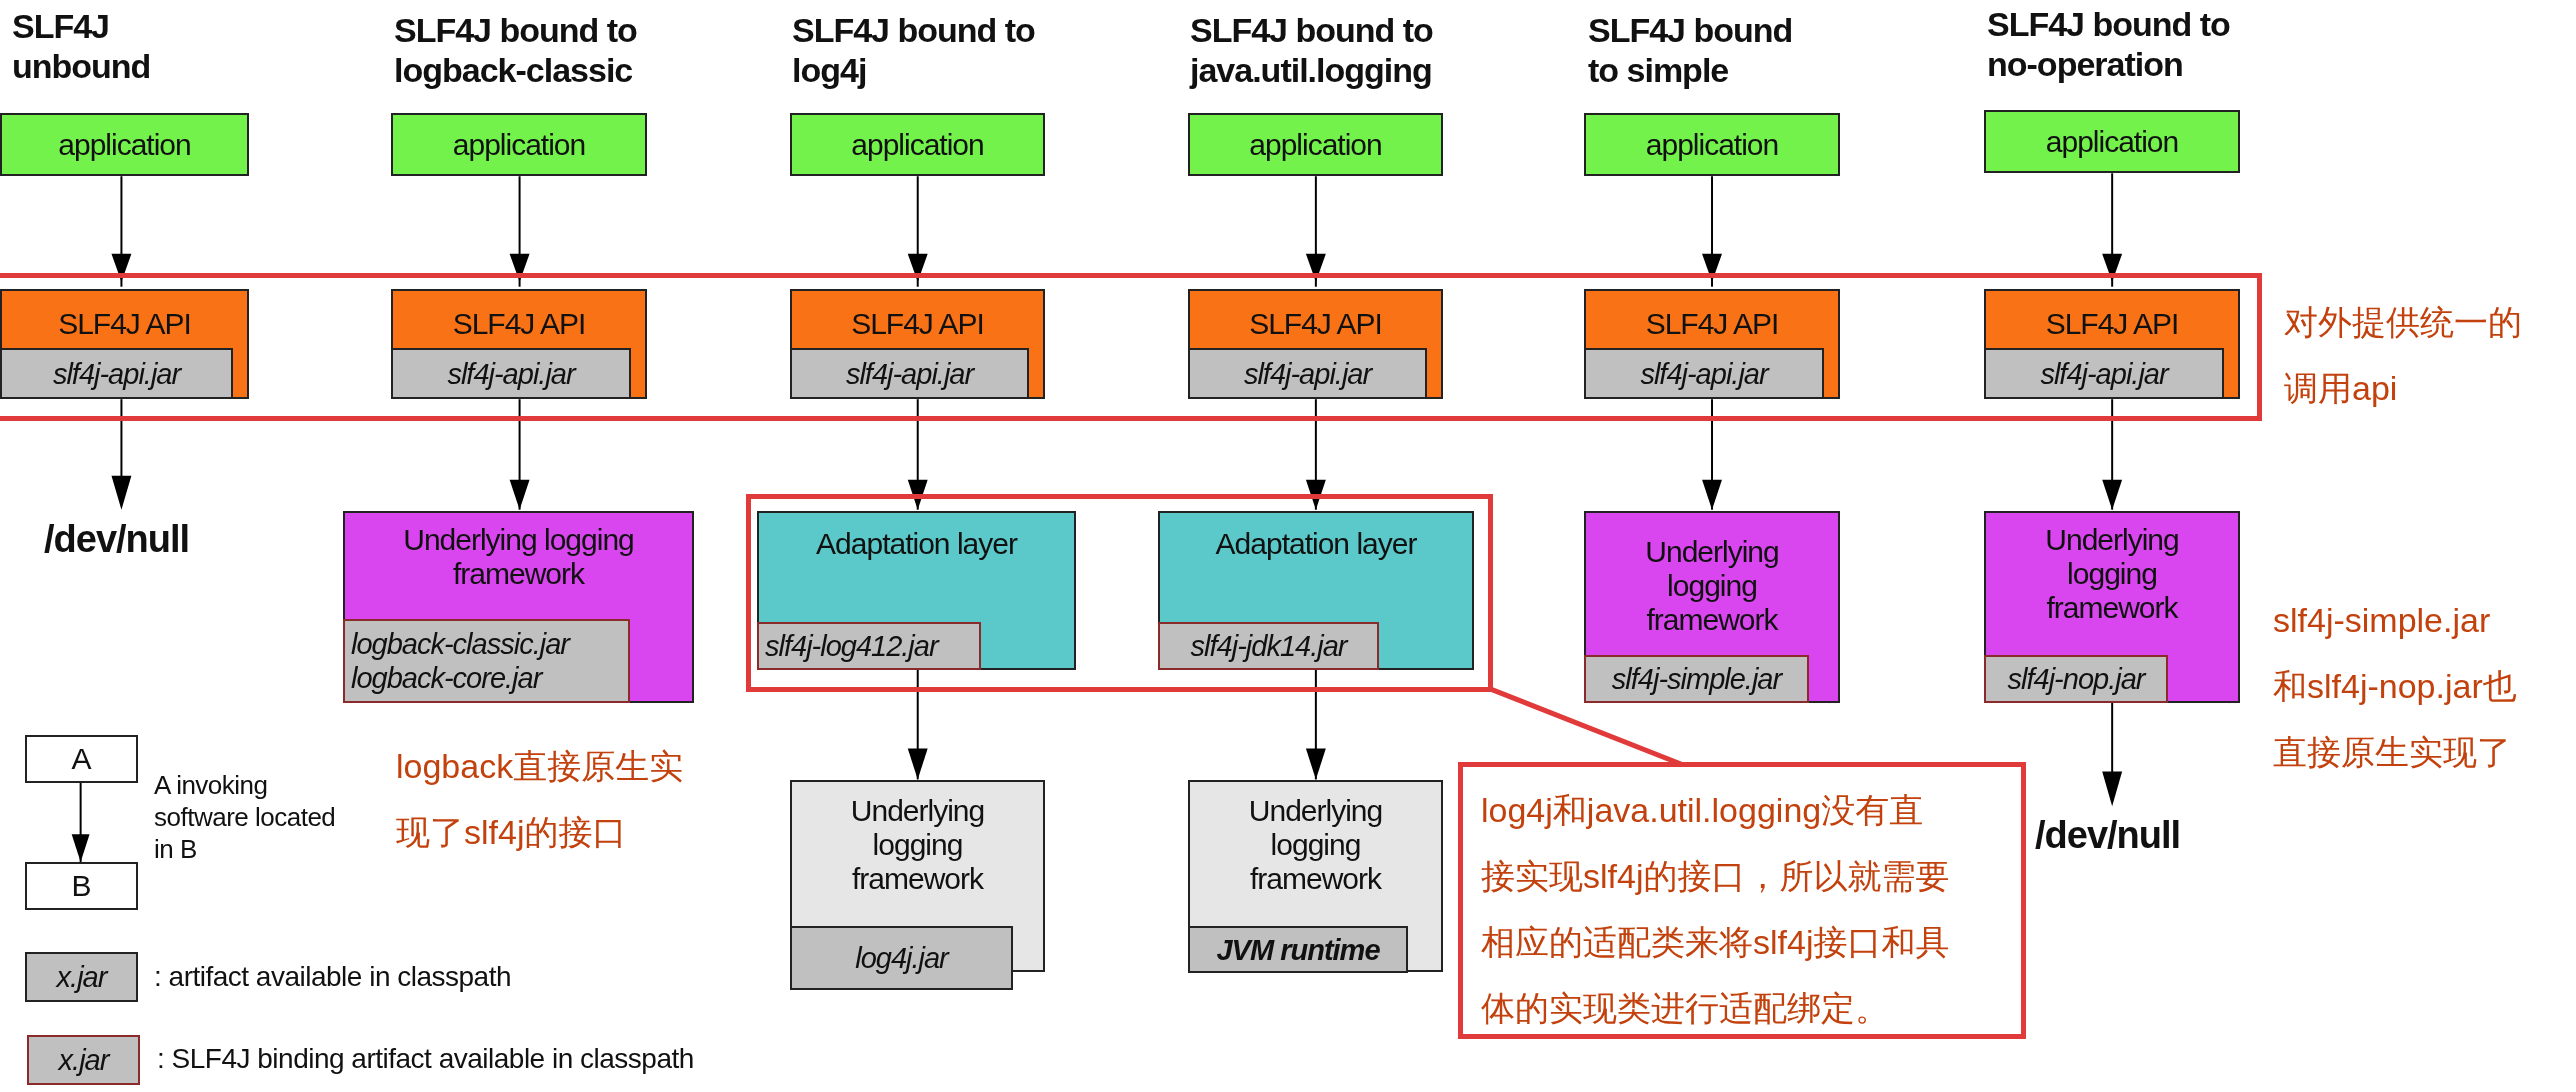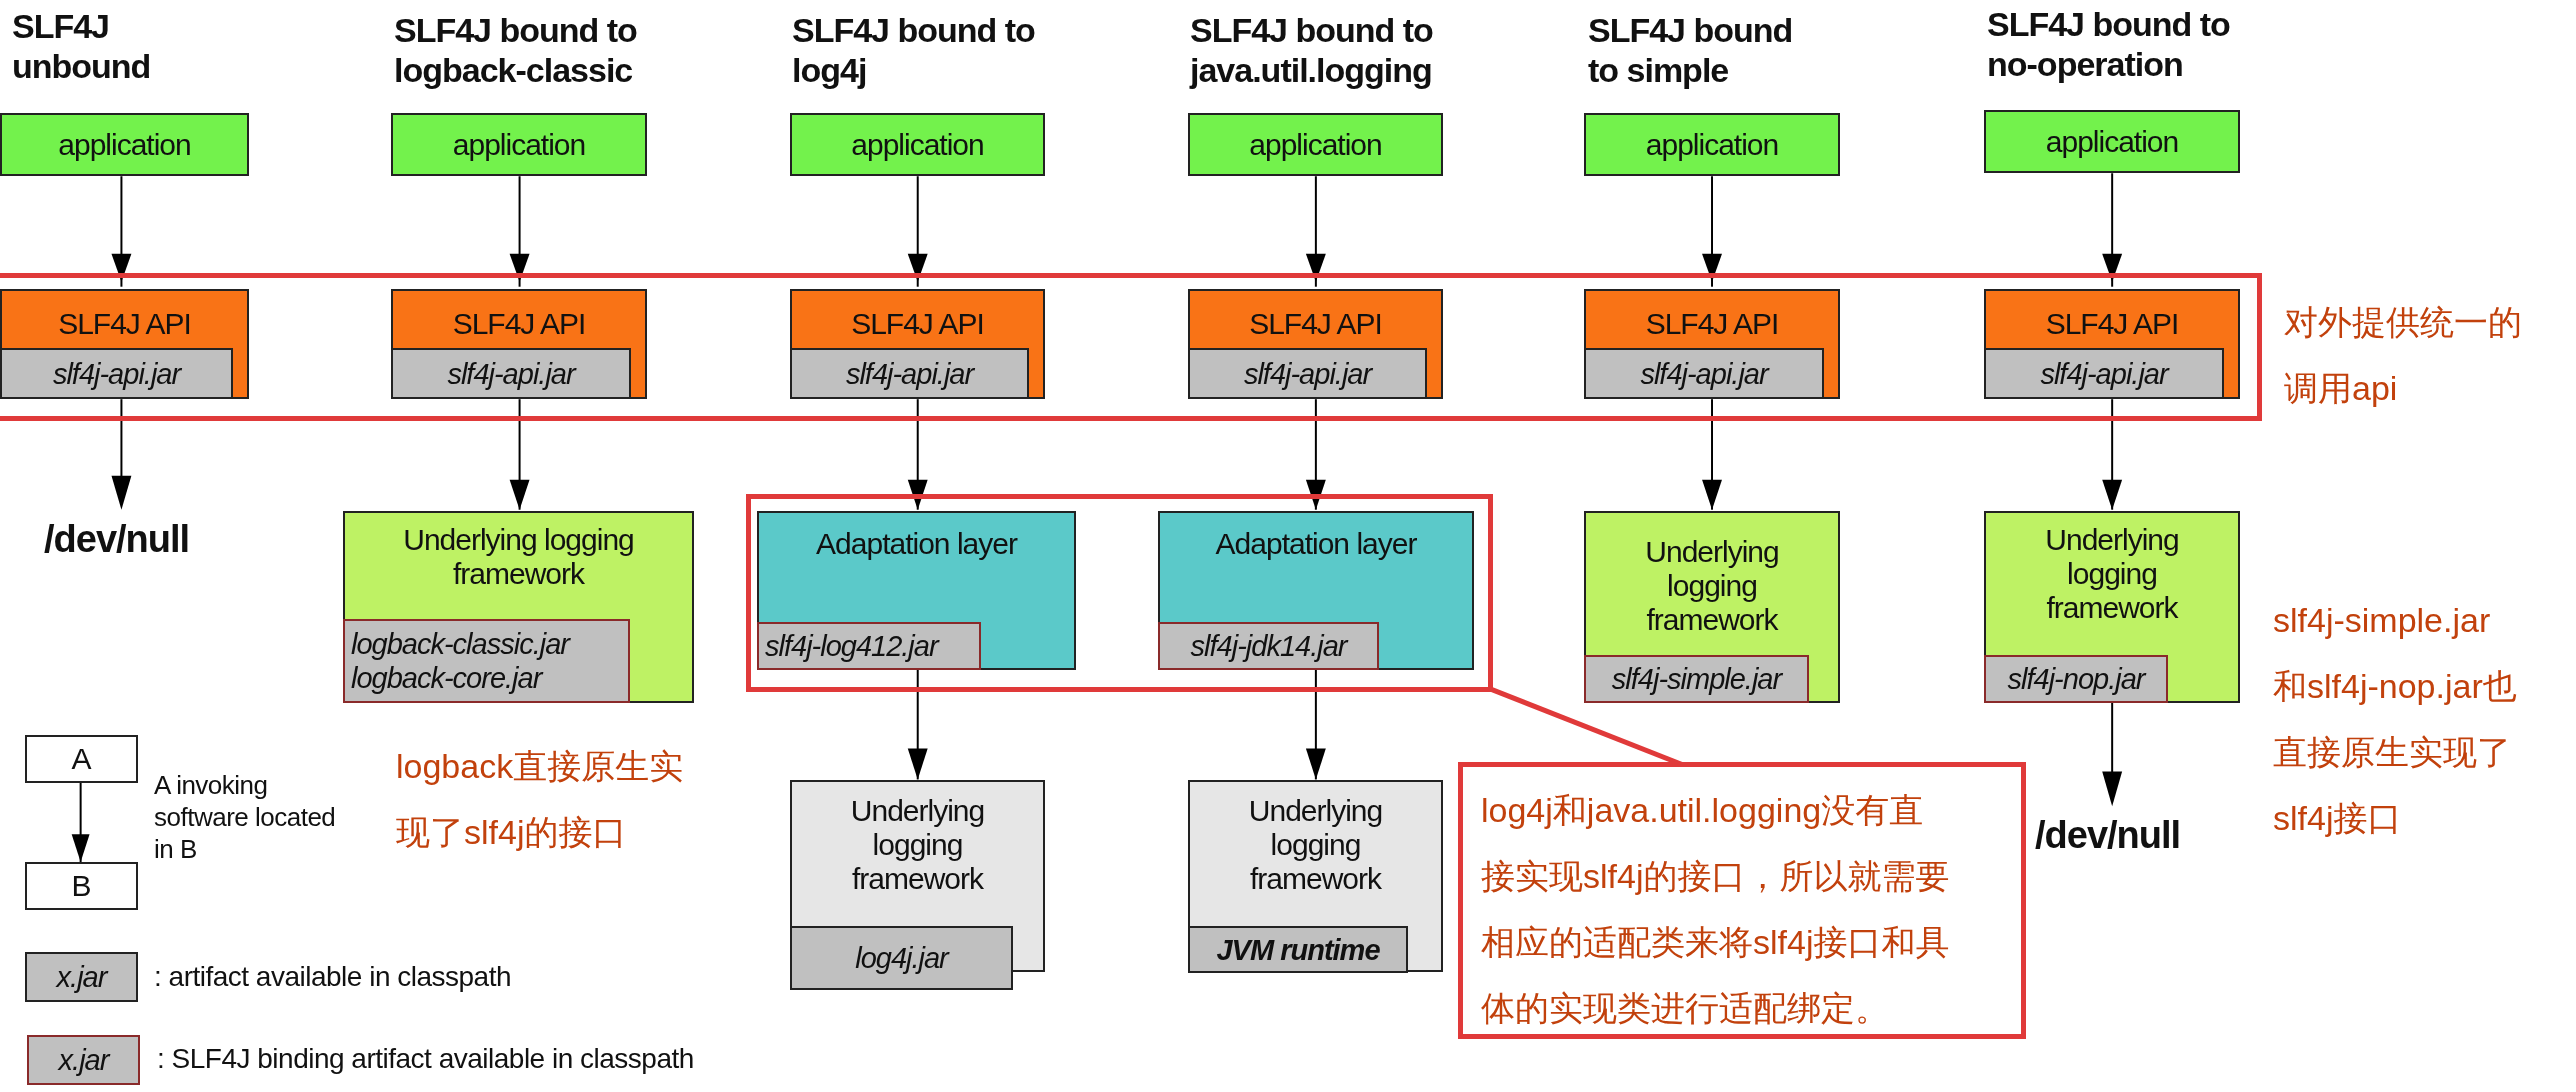--- a/index.html
+++ b/index.html
@@ -3,21 +3,21 @@
 <meta charset="utf-8">
 <style>
   html, body { margin: 0; padding: 0; background: #ffffff; }
   body { width: 2576px; height: 1093px; position: relative; overflow: hidden;
          font-family: "Liberation Sans", sans-serif; color: #111; }
   .abs { position: absolute; box-sizing: border-box; }
   .title { font-weight: bold; font-size: 34px; line-height: 40px; letter-spacing: -1px; white-space: nowrap; }
   .box { border: 2px solid #222; display: flex; align-items: flex-start; justify-content: center; text-align: center; }
   .app { background: #73f24c; align-items: center; font-size: 30px; letter-spacing: -1px; }
   .api { background: #f97316; font-size: 30px; letter-spacing: -1px; padding-top: 16px; }
-  .under-blue { background: #bef264; font-size: 30px; line-height: 34px; letter-spacing: -1px; padding-top: 10px; }
+  .under-blue { background: #d946ef; font-size: 30px; line-height: 34px; letter-spacing: -1px; padding-top: 10px; }
   .under-grey { background: #e6e6e6; font-size: 30px; line-height: 34px; letter-spacing: -1px; padding-top: 12px; }
   .adapt { background: #5bc9c9; font-size: 30px; letter-spacing: -1px; padding-top: 14px; }
   .jar { background: #c0c0c0; border: 2px solid #222; font-style: italic; font-size: 29px; letter-spacing: -1px;
          display: flex; flex-direction: column; align-items: center; justify-content: center; line-height: 34px; }
   .jar.binding { border-color: #8a2a2a; align-items: flex-start; padding-left: 6px; }
   .jar.binding.center { align-items: center; padding-left: 0; }
   .devnull { font-weight: bold; font-size: 38px; letter-spacing: -1px; }
   .red-frame { border: 5px solid #e03a3a; }
   .note { color: #c2410c; font-size: 34px; line-height: 66px; white-space: nowrap; }
   .legend-box { background: #fff; border: 2px solid #222; font-size: 30px; display: flex; align-items: center; justify-content: center; }
@@ -243,21 +243,20 @@
 
 <div class="abs note" style="left:2284px; top:289px;">
   <div>对外提供统一的</div>
   <div>调用api</div>
 </div>
 
 <div class="abs note" style="left:2273px; top:587px;">
   <div>slf4j-simple.jar</div>
   <div>和slf4j-nop.jar也</div>
   <div>直接原生实现了</div>
-  <div>slf4j接口</div>
 </div>
 
 <div class="abs note" style="left:396px; top:733px;">
   <div>logback直接原生实</div>
   <div>现了slf4j的接口</div>
 </div>
 
 <div class="abs red-frame" style="left:1458px; top:762px; width:568px; height:277px; padding:10px 0 0 18px;">
   <div class="note" style="position:static; line-height:66px;">
     <div>log4j和java.util.logging没有直</div>

